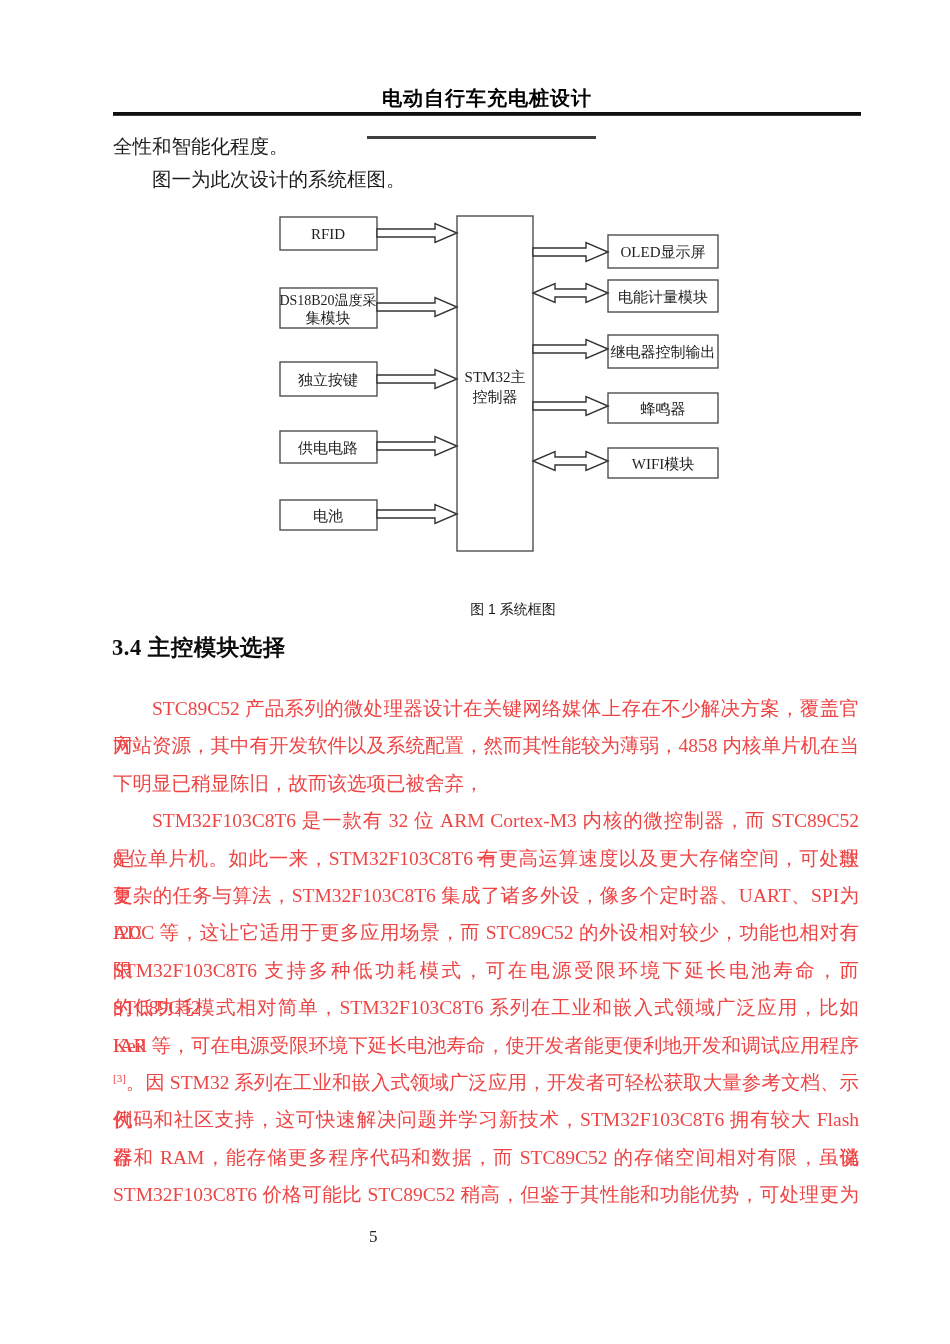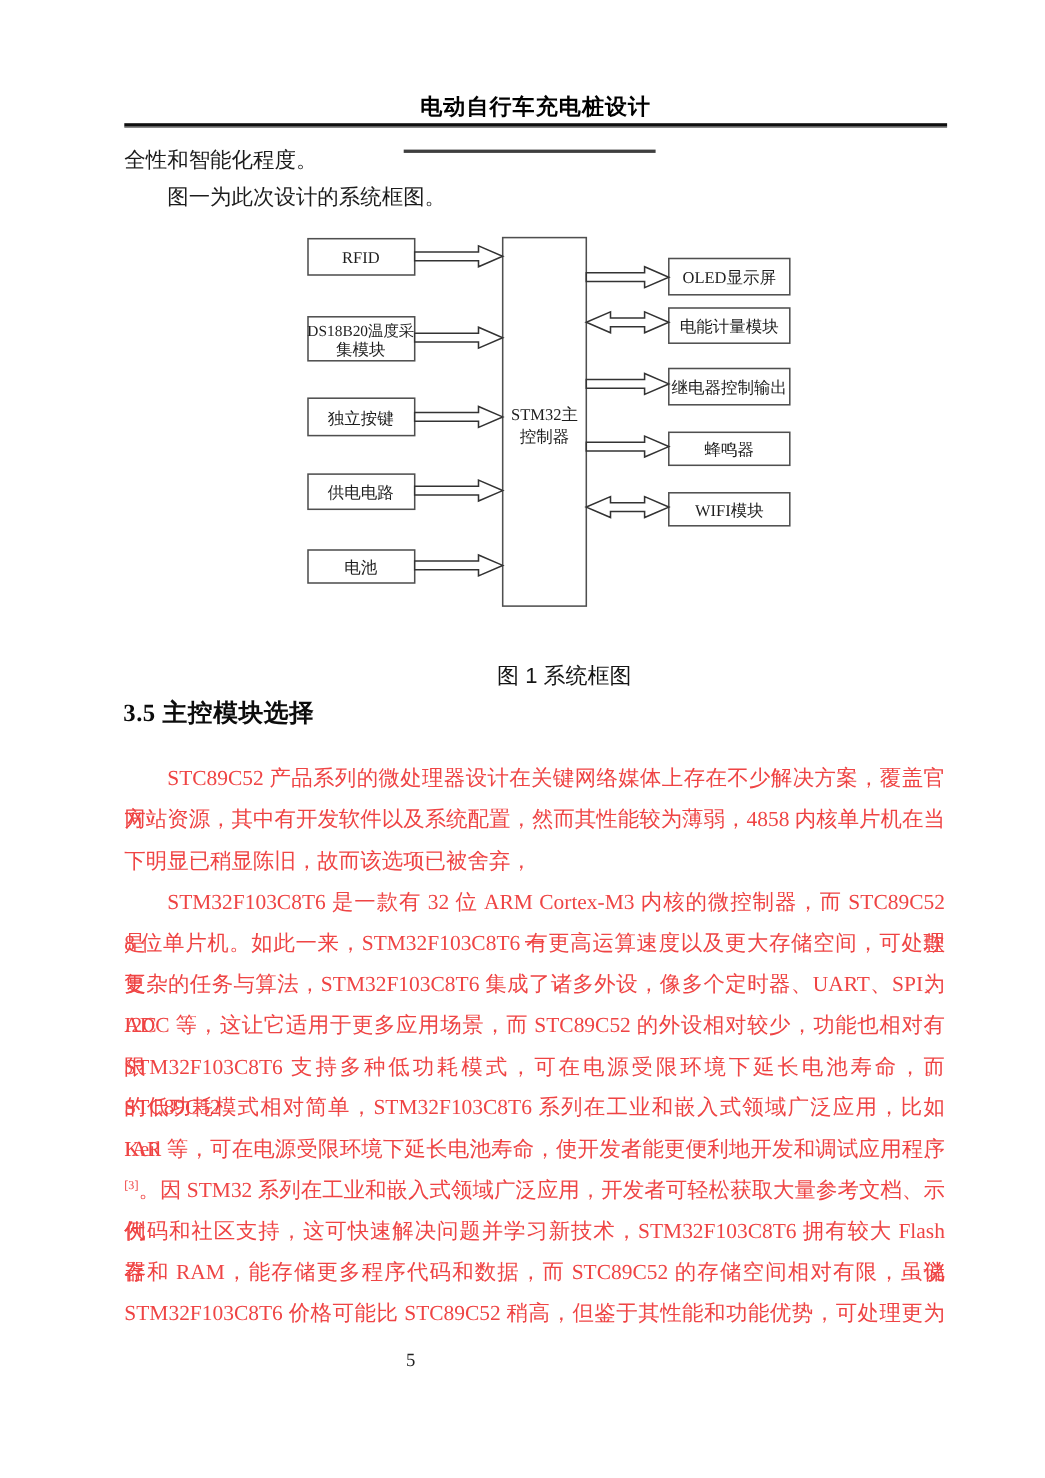--- a/index.html
+++ b/index.html
@@ -37,21 +37,21 @@
   .diagram { top: 210px; left: 270px; }
   .diagram text {
     font-family: "Liberation Serif", "DejaVu Serif", serif;
     fill: #1e1e1e;
   }
 
   .fig-caption {
     top: 601px; left: 76px; width: 874px;
     text-align: center;
     font-family: "Liberation Sans", "DejaVu Sans", sans-serif;
-    font-size: 20px; color: #151515;
+    font-size: 14px; color: #151515;
   }
 
   .section-heading {
     top: 633px; left: 112px;
     font-weight: bold; font-size: 22.5px; line-height: 30px;
     font-family: "Liberation Serif", "DejaVu Serif", serif;
     color: #0c0c0c; letter-spacing: 0.5px;
   }
 
   .body-text { top: 690px; left: 113px; width: 746px; }
@@ -127,21 +127,21 @@
     <text x="393" y="47">OLED显示屏</text>
     <text x="393" y="92">电能计量模块</text>
     <text x="393" y="147">继电器控制输出</text>
     <text x="393" y="204">蜂鸣器</text>
     <text x="393" y="259">WIFI模块</text>
   </g>
 </svg>
 
 <div class="abs fig-caption">图 1  系统框图</div>
 
-<div class="abs section-heading">3.5 主控模块选择</div>
+<div class="abs section-heading">3.4 主控模块选择</div>
 
 <div class="abs body-text">
   <div class="bline j i">STC89C52 产品系列的微处理器设计在关键网络媒体上存在不少解决方案，覆盖官方</div>
   <div class="bline j">网站资源，其中有开发软件以及系统配置，然而其性能较为薄弱，4858 内核单片机在当</div>
   <div class="bline">下明显已稍显陈旧，故而该选项已被舍弃，</div>
   <div class="bline j i">STM32F103C8T6 是一款有 32 位 ARM Cortex-M3 内核的微控制器，而 STC89C52 是一款</div>
   <div class="bline j">8 位单片机。如此一来，STM32F103C8T6 有更高运算速度以及更大存储空间，可处理更为</div>
   <div class="bline j">复杂的任务与算法，STM32F103C8T6 集成了诸多外设，像多个定时器、UART、SPI、I2C、</div>
   <div class="bline j">ADC 等，这让它适用于更多应用场景，而 STC89C52 的外设相对较少，功能也相对有限。</div>
   <div class="bline j">STM32F103C8T6 支持多种低功耗模式，可在电源受限环境下延长电池寿命，而 STC89C52</div>

